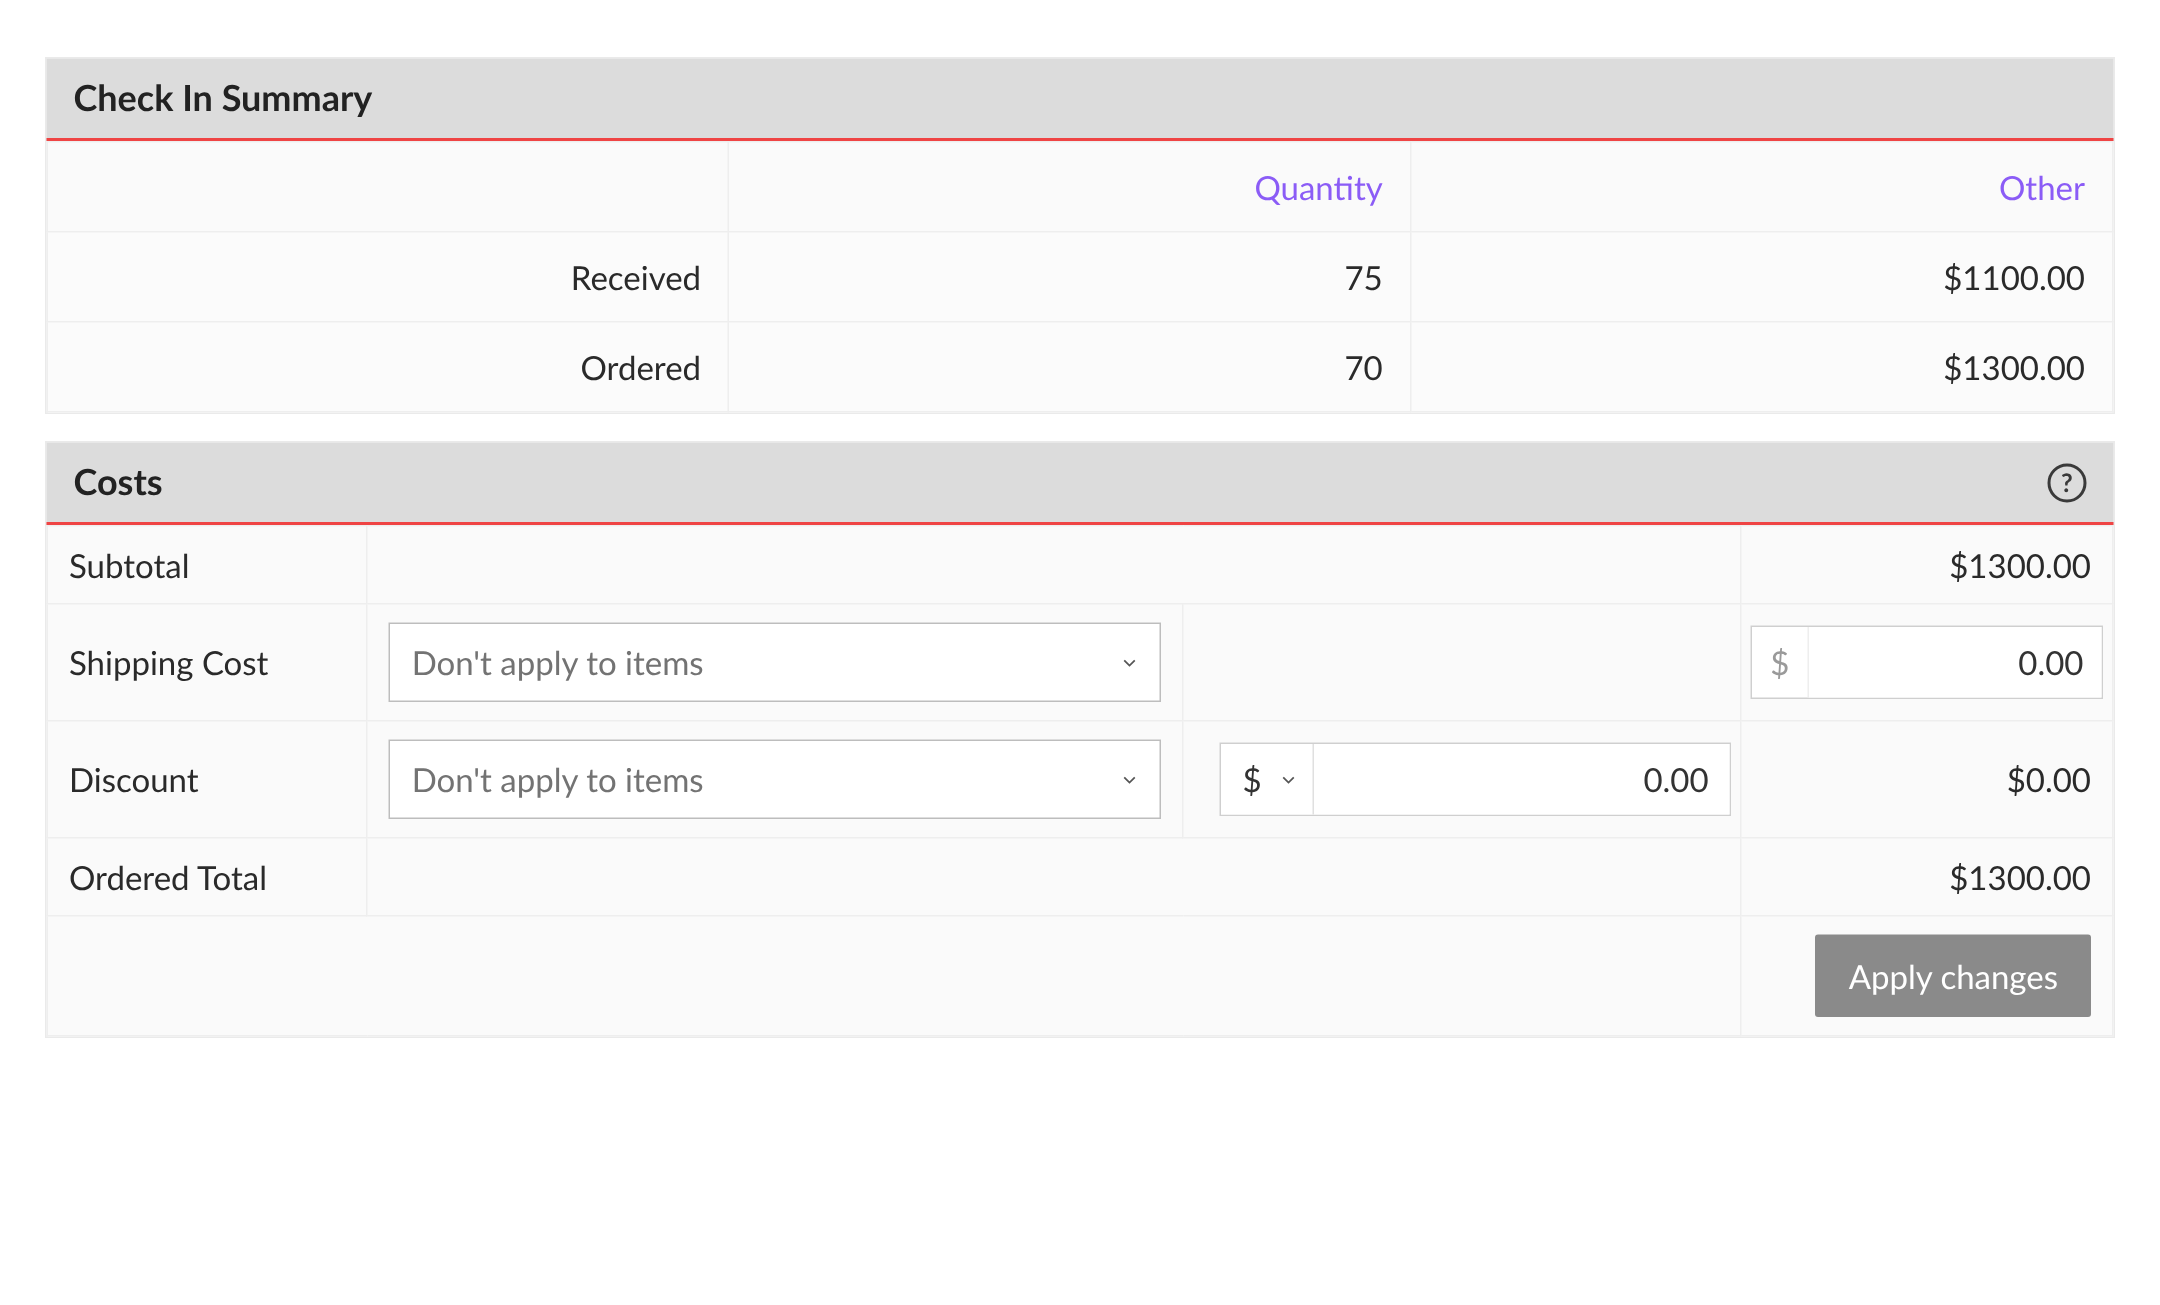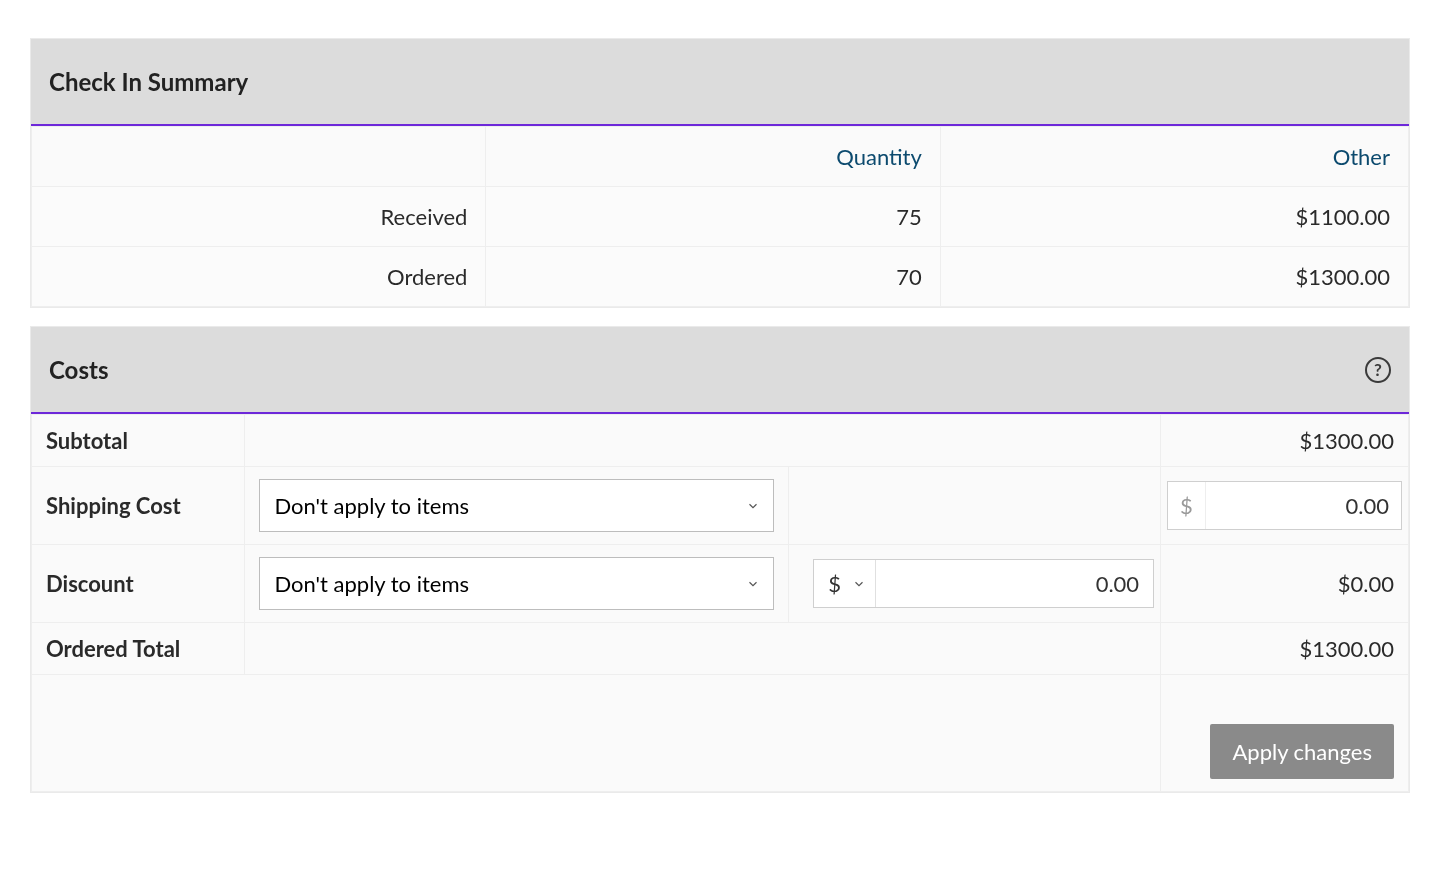--- a/index.html
+++ b/index.html
@@ -13,25 +13,25 @@
     .container {
       max-width: 1380px;
       margin: 0 auto;
     }
     .panel {
       margin-top: 18px;
       border: 1px solid #eaeaea;
     }
     .panel-header {
       background: #dcdcdc;
-      padding: 28px 18px;
+      padding: 12px 18px;
       font-weight: 700;
       font-size: 24px;
       color: #222;
-      border-bottom: 2px solid #6d28d9;
+      border-bottom: 2px solid #ef4444;
       display: flex;
       justify-content: space-between;
       align-items: center;
     }
     .help-icon-wrap {
       display: inline-flex;
       align-items: center;
       justify-content: center;
     }
     .help-icon {
@@ -58,21 +58,21 @@
     table.checkin col.c3 { width: 34%; }
     table.checkin th, table.checkin td {
       padding: 16px 18px;
       border: 1px solid #eee;
       background: #fbfbfb;
       font-weight: 400;
       text-align: right;
     }
     table.checkin thead th {
       background: #fafafa;
-      color: #0c4a6e;
+      color: #8b5cf6;
     }
     table.checkin thead th.qty, table.checkin thead th.total,
     table.checkin td.qty, table.checkin td.total {
       text-align: right;
     }
     
     table.costs {
       width: 100%;
       border-collapse: collapse;
       table-layout: fixed;
@@ -82,38 +82,37 @@
     table.costs col.cc3 { width: 27%; }
     table.costs col.cc4 { width: 18%; }
     table.costs td {
       padding: 12px 14px;
       border: 1px solid #eee;
       background: #fafafa;
       vertical-align: middle;
     }
     table.costs td.label {
       color: #2a2a2a;
-      font-weight: bold;
     }
     table.costs td.val { text-align: right; }
 
     
     .select-wrap {
       position: relative;
       width: 100%;
     }
     select.flat {
       width: 100%;
       font-size: 22px;
       padding: 12px 40px 12px 14px;
       border: 1px solid #bdbdbd;
       background: #fff;
       appearance: none;
       -webkit-appearance: none;
-      color: #000000;
+      color: #737373;
       font-family: inherit;
     }
     .chev {
       position: absolute;
       right: 14px;
       top: 50%;
       transform: translateY(-50%);
       pointer-events: none;
       width: 14px;
       height: 14px;
@@ -187,21 +186,20 @@
     .apply-btn {
       background: #8a8a8a;
       color: #fff;
       border: none;
       font-size: 22px;
       padding: 14px 22px;
       cursor: pointer;
       border-radius: 2px;
       font-family: inherit;
       float: right;
-      margin-top: 37px;
     }
   </style>
 </head>
 <body>
 
 <div class="container">
 
   <div class="panel">
     <div class="panel-header">
       <span>Check In Summary</span>

